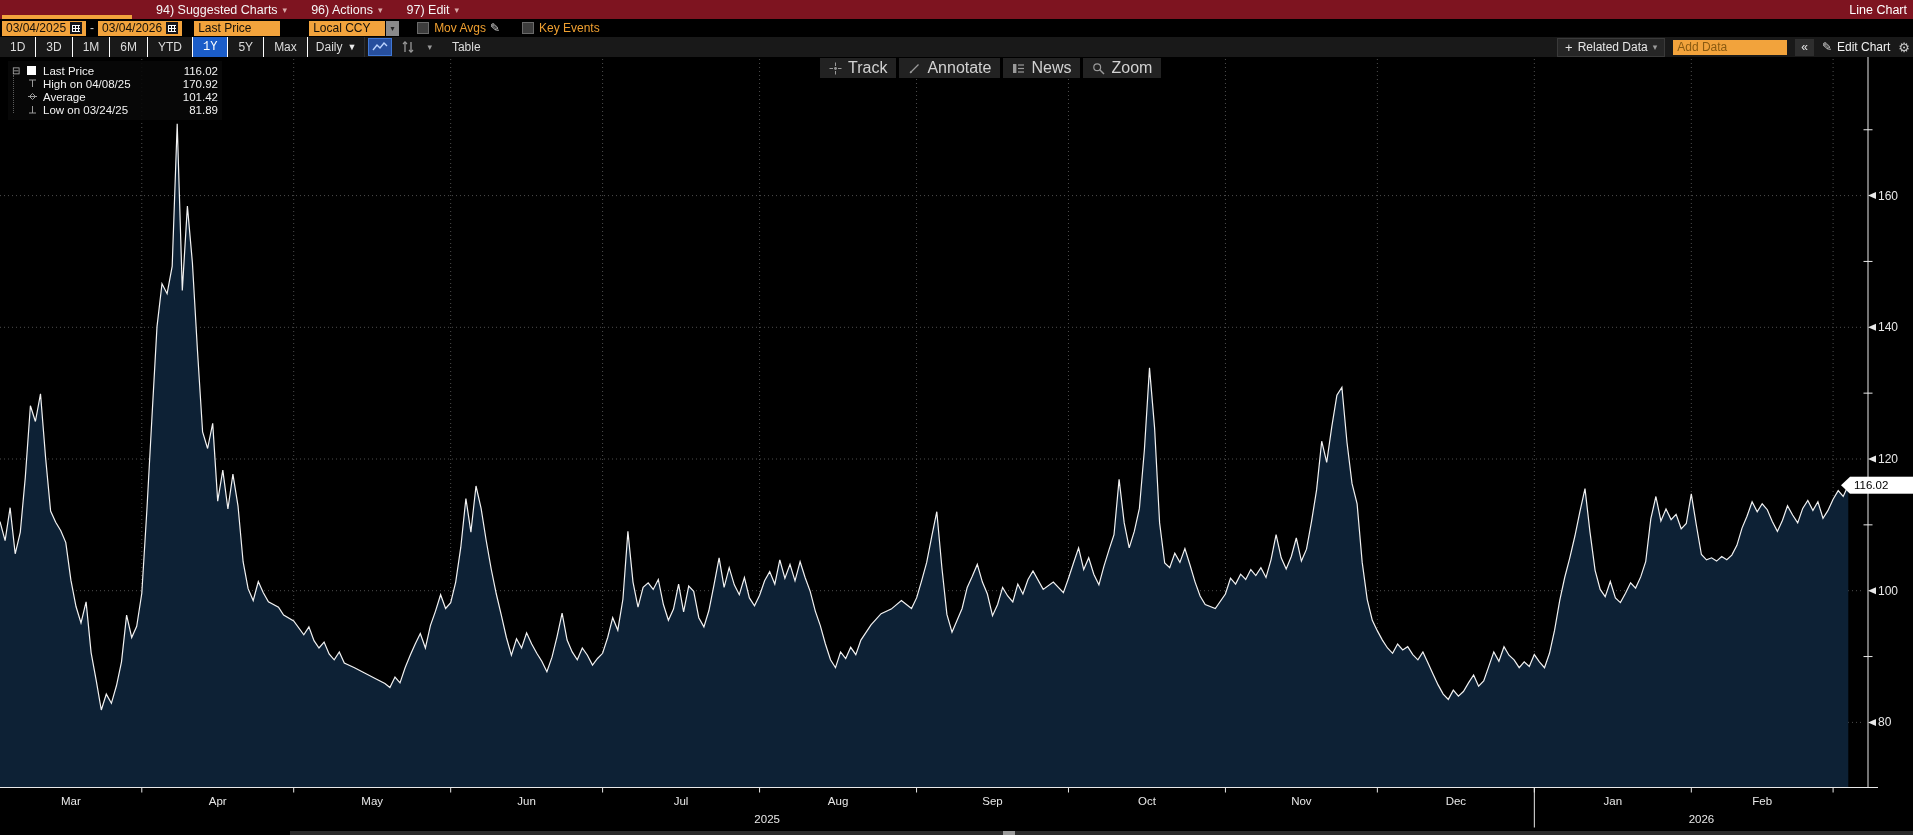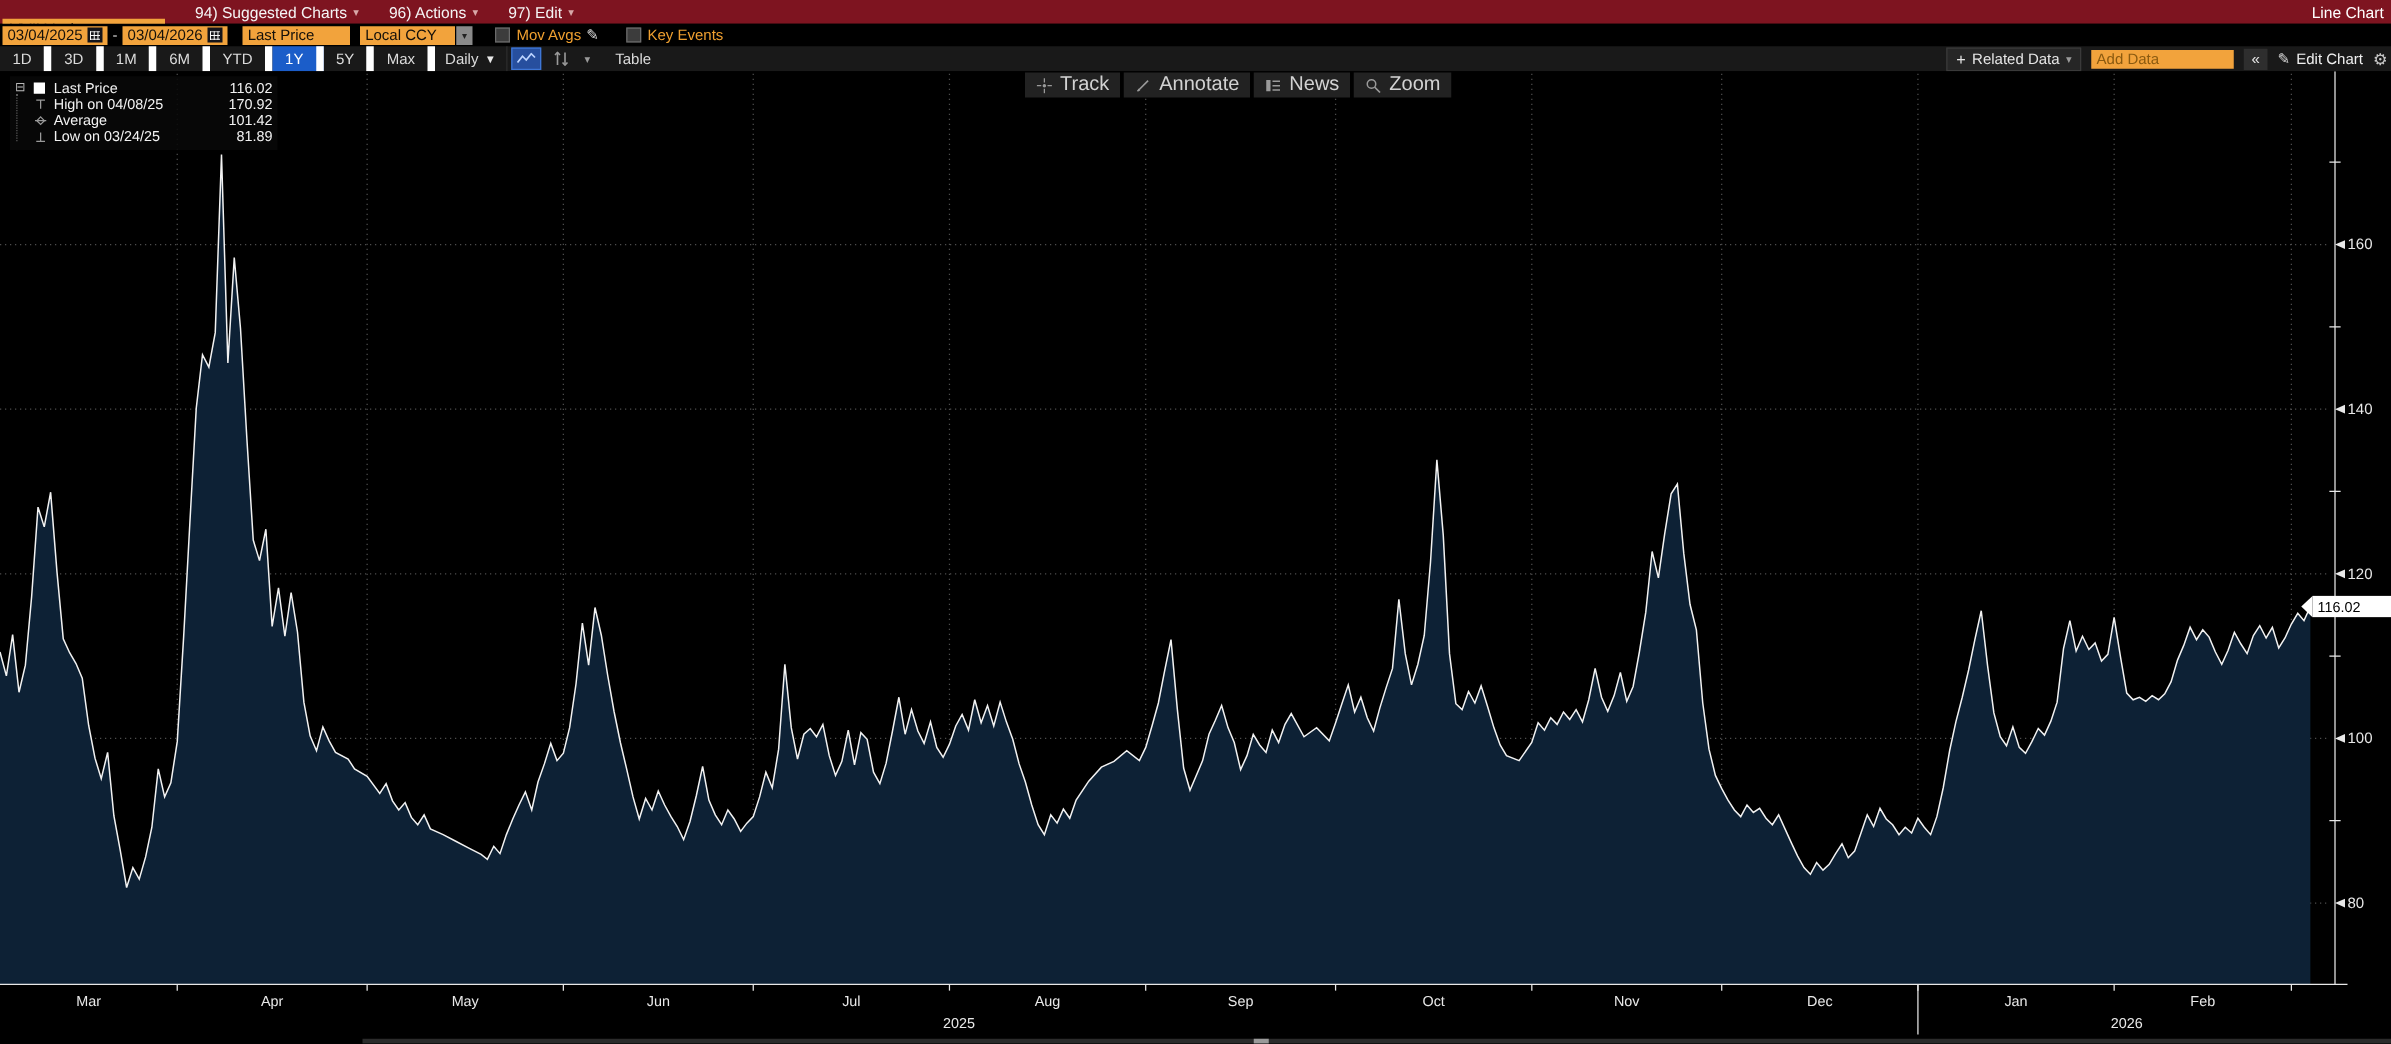--- a/index.html
+++ b/index.html
@@ -18,22 +18,22 @@
   .cal-btn{width:12px;height:12px;background:#15151a;margin-left:4px;display:inline-block;position:relative;}
   .cal-btn:before{content:"";position:absolute;left:2px;top:3px;right:2px;bottom:2px;
        background:linear-gradient(#fff 1px,transparent 1px) 0 0/3px 3px, linear-gradient(90deg,#fff 1px,transparent 1px) 0 0/3px 3px;}
   .dd-btn{width:13px;height:15px;background:#8a8a8a;color:#222;font-size:8px;display:flex;align-items:center;justify-content:center;margin-left:1px;}
   .chk{width:10px;height:10px;background:#3c3c3c;border:1px solid #6a6a6a;display:inline-block;}
   .amber-label{color:#f0a030;margin-left:5px;}
   .pencil{color:#d8d8d8;font-size:12px;margin-left:4px;}
   .range-sep{color:#cfcfcf;margin:0 4px;}
   
   .periodbar{position:absolute;top:37px;left:0;width:100%;height:20px;background:#191919;display:flex;align-items:center;font-size:12px;}
-  .period-btn{height:20px;line-height:20px;padding:0 10px;color:#dcdcdc;border-right:6px solid #ffffff;cursor:default;}
-  .period-btn.selected{background:#1b5dc9;color:#fff;}
+  .period-btn{height:20px;line-height:20px;padding:0 10px;color:#dcdcdc;border-right:1px solid #ffffff;cursor:default;}
+  .period-btn.selected{background:#1b5dc9;color:#fff;font-family:Liberation Mono, monospace;}
   .freq-btn{height:20px;line-height:20px;padding:0 8px;color:#dcdcdc;display:flex;align-items:center;gap:5px;border-right:1px solid #2d2d2d;}
   .freq-btn .tri{font-size:9px;color:#eaeaea;}
   .icon-btn{height:16px;display:flex;align-items:center;justify-content:center;margin:0 3px;padding:0 3px;}
   .icon-chart{background:#274f9e;border:1px solid #3f77d6;}
   .table-btn{margin-left:14px;color:#dcdcdc;}
   .right-cluster{margin-left:auto;display:flex;align-items:center;gap:8px;margin-right:3px;}
   .related-btn{display:flex;align-items:center;gap:5px;color:#e6e6e6;background:#262626;border:1px solid #3a3a3a;height:17px;padding:0 7px;font-size:12px;}
   .add-data{width:106px;height:15px;background:#f2a33c;border:none;outline:none;font-size:12px;color:#7a4f10;padding:0 4px;font-family:"Liberation Sans",sans-serif;}
   .add-data::placeholder{color:#8a5a10;opacity:1;}
   .sq-btn{background:#2e2e2e;color:#e6e6e6;height:17px;padding:0 6px;display:flex;align-items:center;font-size:12px;}
@@ -84,21 +84,21 @@
     <div class="amber-field" style="margin-left:2px;">
       <span>03/04/2025</span>
       <span class="cal-btn"></span>
     </div>
     <span class="range-sep">-</span>
     <div class="amber-field">
       <span>03/04/2026</span>
       <span class="cal-btn"></span>
     </div>
     <div class="amber-field" style="margin-left:12px;width:78px;">Last Price</div>
-    <div style="display:flex;align-items:center;margin-left:8px;">
+    <div style="display:flex;align-items:center;margin-left:29px;">
       <div class="amber-field" style="width:68px;">Local CCY</div>
       <div class="dd-btn">▾</div>
     </div>
     <span class="chk" style="margin-left:18px;"></span>
     <span class="amber-label">Mov Avgs</span>
     <span class="pencil">✎</span>
     <span class="chk" style="margin-left:22px;"></span>
     <span class="amber-label">Key Events</span>
   </div>
 

